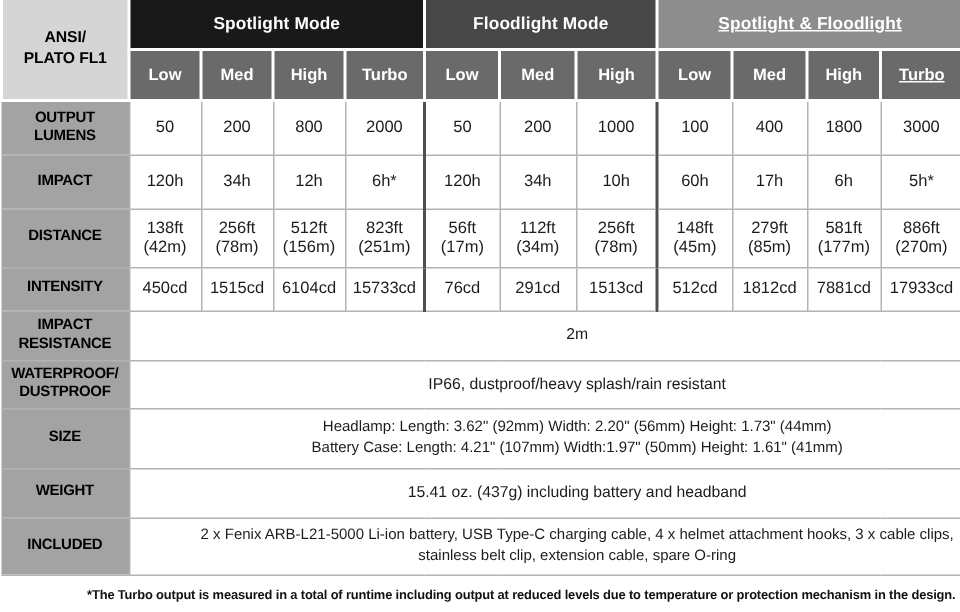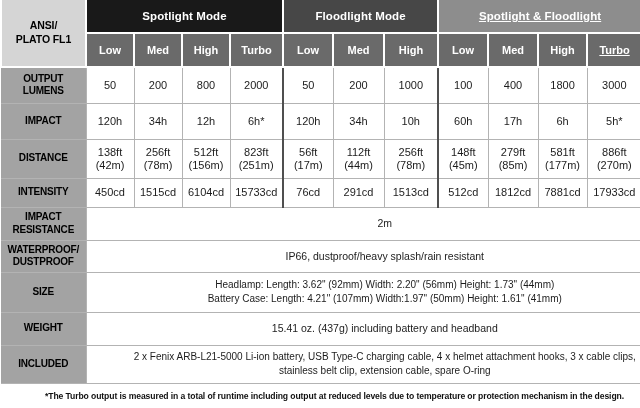--- a/index.html
+++ b/index.html
@@ -44,21 +44,21 @@
   tr.rh-distance{height:39px;}
   tr.rh-intensity{height:29px;}
   tr.rh-impact{height:33px;margin-left:32px;}
   tr.rh-water{height:32px;}
   tr.rh-size{height:40px;}
   tr.rh-weight{height:33px;}
   tr.rh-included{height:38px;}
 
   .footnote{
     height:25px;display:flex;align-items:center;justify-content:flex-end;
-    padding-right:16px;font-size:8.6px;font-weight:bold;color:#111;
+    padding-right:3px;font-size:8.6px;font-weight:bold;color:#111;
     white-space:nowrap;box-sizing:border-box;letter-spacing:-0.1px;text-align:right;
   }
 </style>
 </head>
 <body>
 
 <table>
   <colgroup>
     <col style="width:85px">
       <col style="width:48px">
@@ -131,21 +131,21 @@
 (42m)</td>
       <td>256ft
 (78m)</td>
       <td>512ft
 (156m)</td>
       <td>823ft
 (251m)</td>
       <td class="gs">56ft
 (17m)</td>
       <td>112ft
-(44m)</td>
+(34m)</td>
       <td>256ft
 (78m)</td>
       <td class="gs">148ft
 (45m)</td>
       <td>279ft
 (85m)</td>
       <td>581ft
 (177m)</td>
       <td class="edge">886ft
 (270m)</td>

